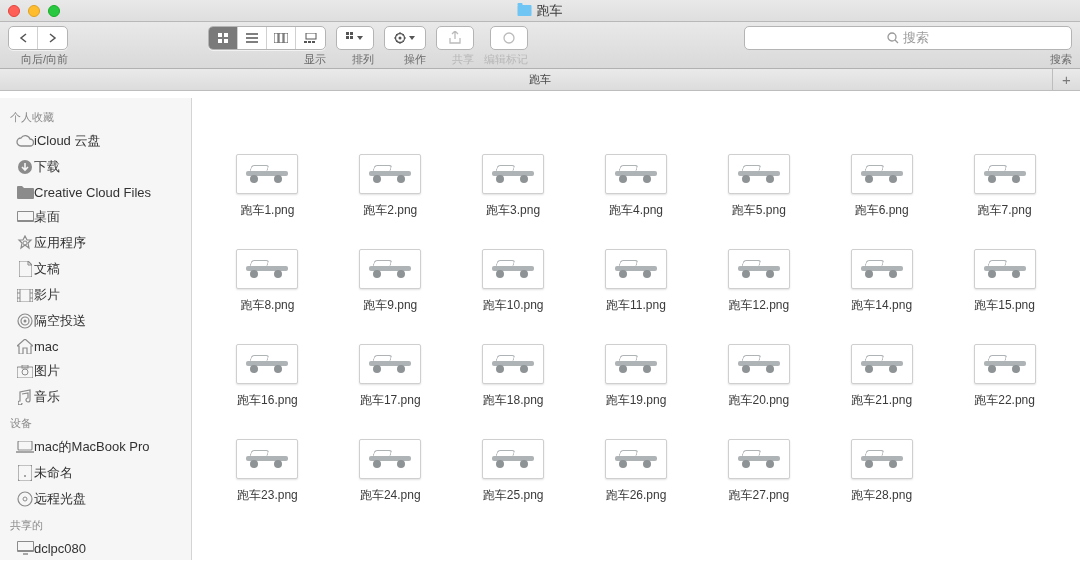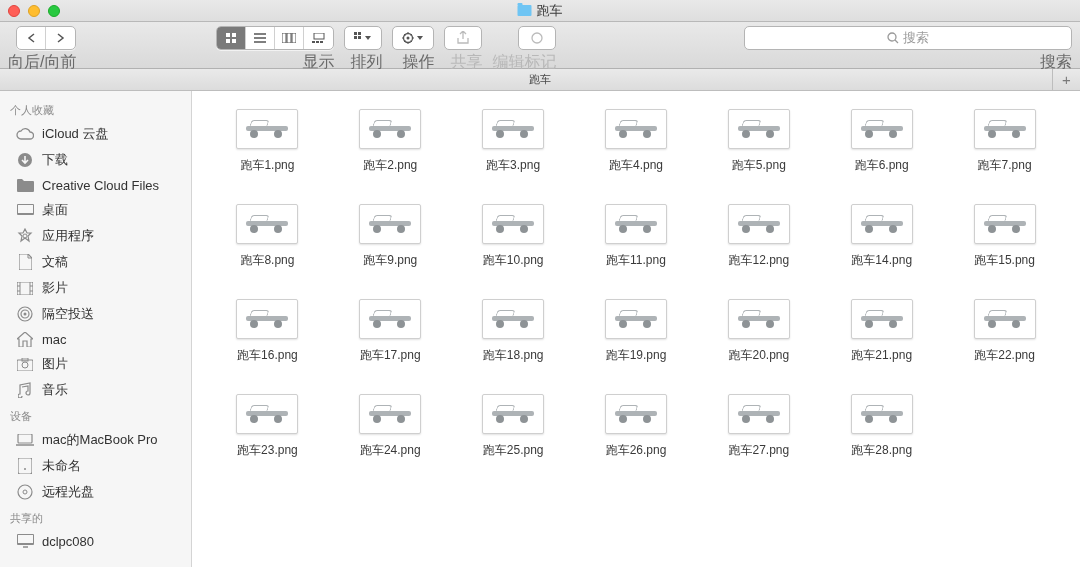--- a/index.html
+++ b/index.html
@@ -12,32 +12,32 @@
 .green { background:#28c940; border:.5px solid #1aab29; }
 .title-center { position:absolute; left:50%; transform:translateX(-50%); display:flex; align-items:center; gap:5px; font-size:13px; color:#3a3a3a; }
 .folder-icon { width:14px; height:11px; background:#6fc5f4; border-radius:1px; position:relative; }
 .folder-icon::before { content:""; position:absolute; top:-2px; left:0; width:5px; height:2px; background:#6fc5f4; border-radius:1px 1px 0 0; }
 .toolbar { height:47px; background:linear-gradient(#e9e9e9,#d9d9d9); border-bottom:1px solid #b1b1b1; display:flex; align-items:flex-start; padding:4px 8px 0; gap:10px; }
 .tb-group { display:flex; flex-direction:column; align-items:flex-end; gap:2px; }
 .seg { display:flex; background:#fff; border:1px solid #b4b4b4; border-radius:5px; height:24px; overflow:hidden; box-shadow:0 1px 0 rgba(255,255,255,.6); }
 .seg-btn { width:29px; display:flex; align-items:center; justify-content:center; border-right:1px solid #d0d0d0; color:#555; cursor:default; }
 .seg-btn:last-child { border-right:none; }
 .seg-btn.active { background:#7a7a7a; color:#fff; }
-.tb-label { font-size:16px; color:#6a6a6a; }
+.tb-label { font-size:11px; color:#6a6a6a; }
 .solo-btn { width:38px; height:24px; background:#fff; border:1px solid #b4b4b4; border-radius:5px; display:flex; align-items:center; justify-content:center; color:#555; }
 .solo-btn.wide { width:42px; }
 .solo-btn.dim { color:#bbb; }
 .spacer { flex:1; }
 .search-box { width:328px; height:24px; background:#fff; border:1px solid #b4b4b4; border-radius:5px; display:flex; align-items:center; justify-content:center; gap:4px; color:#9a9a9a; font-size:13px; }
 .pathbar { height:22px; background:linear-gradient(#eaeaea,#dcdcdc); border-bottom:1px solid #bdbdbd; display:flex; align-items:center; justify-content:center; font-size:11px; color:#4a4a4a; position:relative; }
 .add-tab { position:absolute; right:0; top:0; width:28px; height:21px; border-left:1px solid #bdbdbd; display:flex; align-items:center; justify-content:center; color:#7a7a7a; font-size:15px; }
-.body-row { display:flex; height:476px; }
+.body-row { display:flex; height:476px;align-items:center; }
 .sidebar { width:192px; background:#f6f6f6; border-right:1px solid #d4d4d4; overflow-y:auto; padding-top:6px; }
 .sb-header { font-size:11px; color:#8a8a8a; padding:6px 10px 3px; }
-.sb-item { display:flex; align-items:center; gap:8px; padding:4px 10px 4px 16px; font-size:13px; color:#323232; cursor:default; }
+.sb-item { display:flex; align-items:center; padding:4px 10px 4px 16px; font-size:13px; color:#323232; cursor:default; }
 .sb-ico { width:18px; height:16px; display:flex; align-items:center; justify-content:center; color:#8b8b8b; }
 .content { flex:1; background:#fff; overflow-y:auto; padding:18px 20px; }
 .grid { display:grid; grid-template-columns:repeat(7,1fr); gap:30px 12px; }
 .file { display:flex; flex-direction:column; align-items:center; gap:8px; cursor:default; }
 .thumb { width:62px; height:40px; background:#fff; border:1px solid #cfcfcf; border-radius:2px; box-shadow:0 1px 2px rgba(0,0,0,.12); display:flex; align-items:center; justify-content:center; }
 .car { width:42px; height:18px; position:relative; }
 .car::before { content:""; position:absolute; left:0; right:0; top:6px; height:5px; background:#aeb3b6; border-radius:2px; }
 .car::after { content:""; position:absolute; left:4px; top:0; width:16px; height:8px; border:1.5px solid #aeb3b6; border-bottom:none; border-radius:3px 3px 0 0; transform:skewX(-18deg); }
 .wheel { position:absolute; bottom:0; width:8px; height:8px; background:#8e9396; border-radius:50%; }
 .wheel.w1 { left:4px; } .wheel.w2 { right:6px; }

